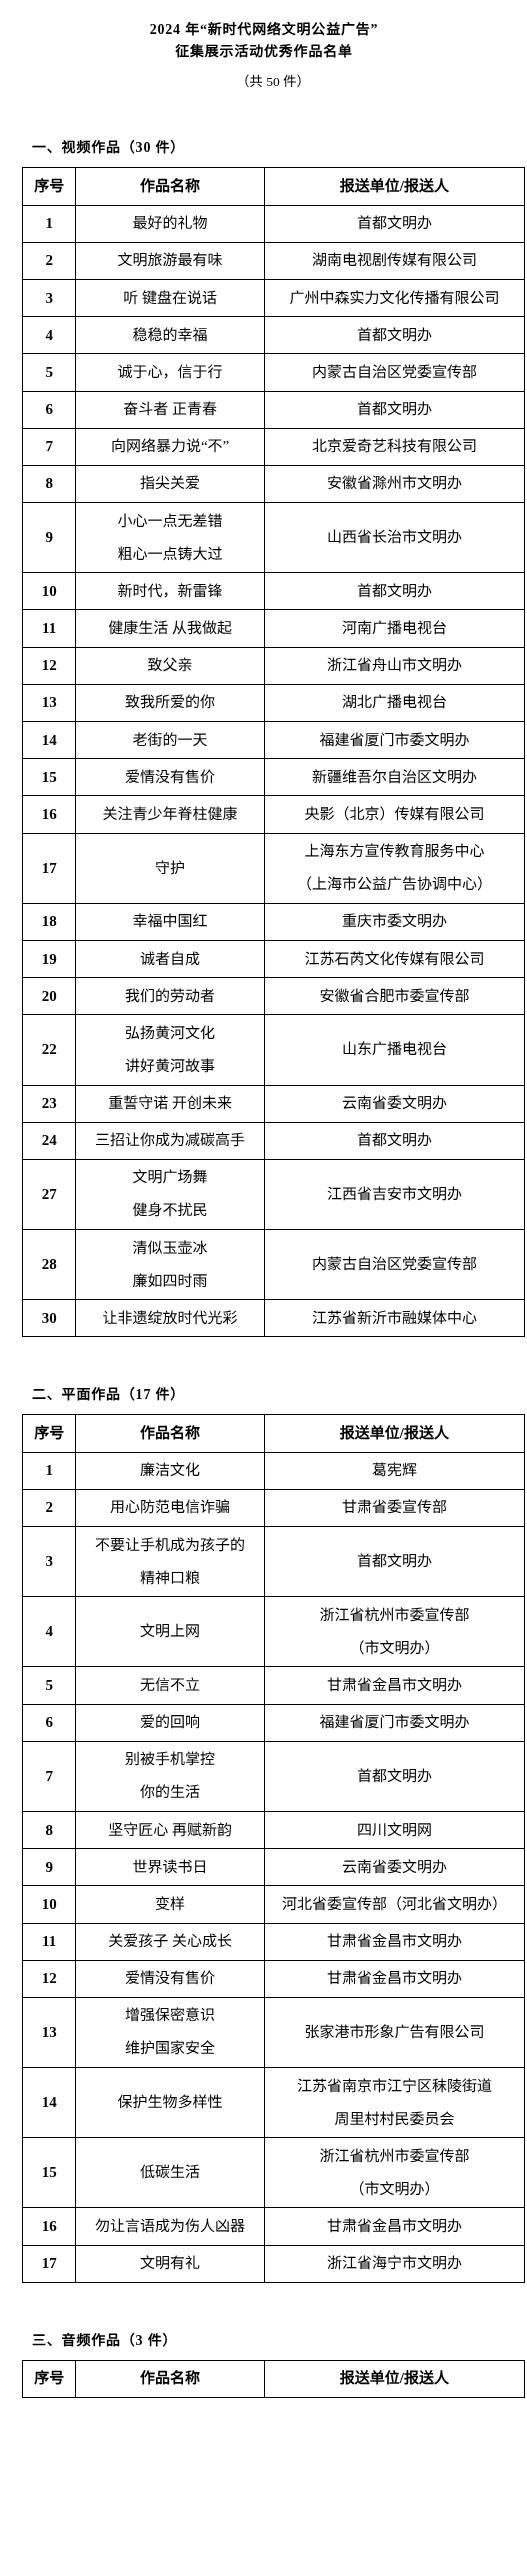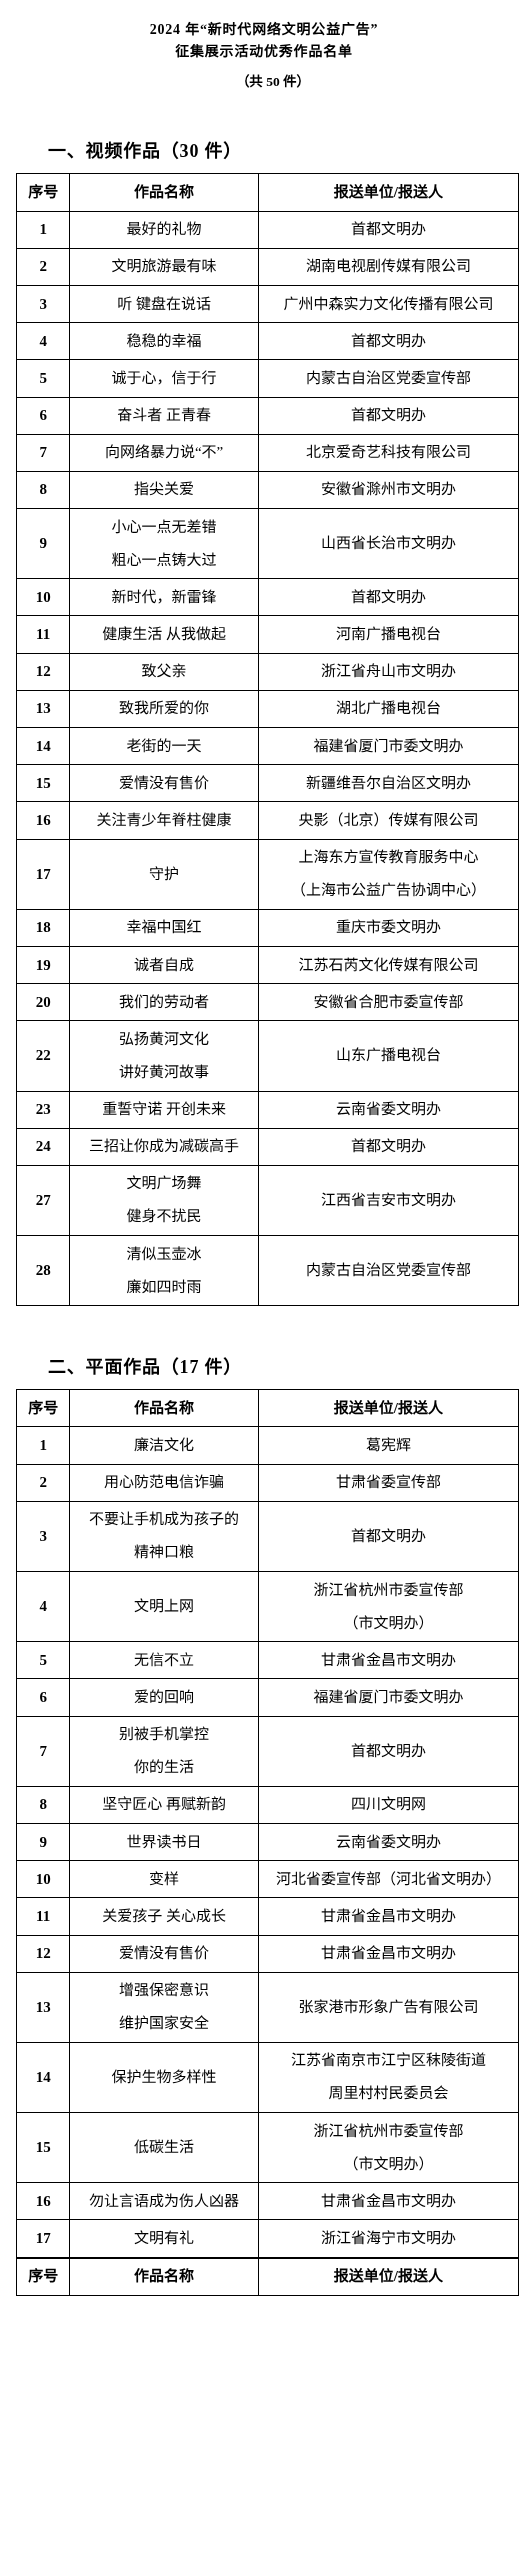--- a/index.html
+++ b/index.html
@@ -17,34 +17,34 @@
   .doc-title {
     text-align: center;
     font-weight: bold;
     font-size: 14px;
     line-height: 1.55;
     margin: 0 16px;
     letter-spacing: 0.8px;
   }
   .doc-subtitle {
     text-align: center;
-    font-weight: bold;
+    font-weight: normal;
     font-size: 13.5px;
     margin-top: 8px;
     padding-left: 18px;
   }
   .section-heading {
     font-weight: bold;
-    font-size: 18px;
-    margin: 46px 0 11px 48px;
+    font-size: 14px;
+    margin: 46px 0 11px 32px;
     letter-spacing: 0.8px;
   }
   table.works {
     border-collapse: collapse;
-    margin: 0 16px;
+    margin: 0 22px;
     width: 483px;
     table-layout: fixed;
   }
   table.works th, table.works td {
     border: 0.8px solid #000000;
     text-align: center;
     vertical-align: middle;
     font-size: 15px;
     line-height: 2.2;
     padding: 1.6px 3.2px;
@@ -197,20 +197,25 @@
           <td class="c-title">文明广场舞
 健身不扰民</td>
           <td class="c-sub">江西省吉安市文明办</td>
         </tr>
         <tr>
           <td class="c-no">28</td>
           <td class="c-title">清似玉壶冰
 廉如四时雨</td>
           <td class="c-sub">内蒙古自治区党委宣传部</td>
         </tr>
+        <tr>
+          <td class="c-no">30</td>
+          <td class="c-title">让非遗绽放时代光彩</td>
+          <td class="c-sub">江苏省新沂市融媒体中心</td>
+        </tr>
       </tbody>
   </table>
 
   <h2 class="section-heading">二、平面作品（17 件）</h2>
   <table class="works">
     <thead>
       <tr>
         <th class="c-no">序号</th>
         <th class="c-title">作品名称</th>
         <th class="c-sub">报送单位/报送人</th>
@@ -304,20 +309,21 @@
           <td class="c-sub">甘肃省金昌市文明办</td>
         </tr>
         <tr>
           <td class="c-no">17</td>
           <td class="c-title">文明有礼</td>
           <td class="c-sub">浙江省海宁市文明办</td>
         </tr>
       </tbody>
   </table>
 
+  <h2 class="section-heading">三、音频作品（3 件）</h2>
   <table class="works">
     <thead>
       <tr>
         <th class="c-no">序号</th>
         <th class="c-title">作品名称</th>
         <th class="c-sub">报送单位/报送人</th>
       </tr>
     </thead>
 
   </table>

